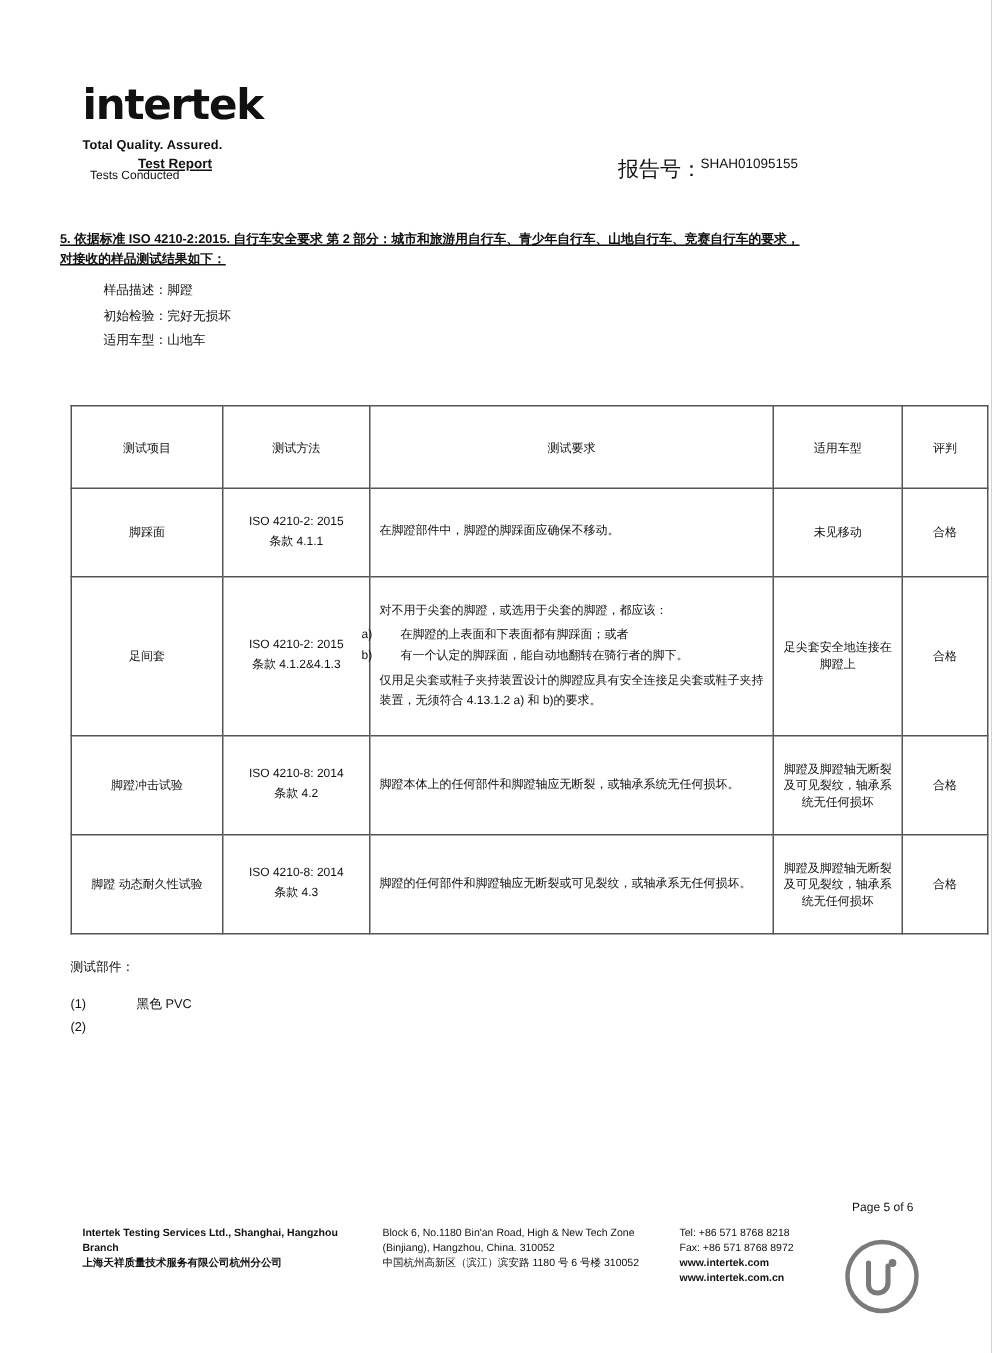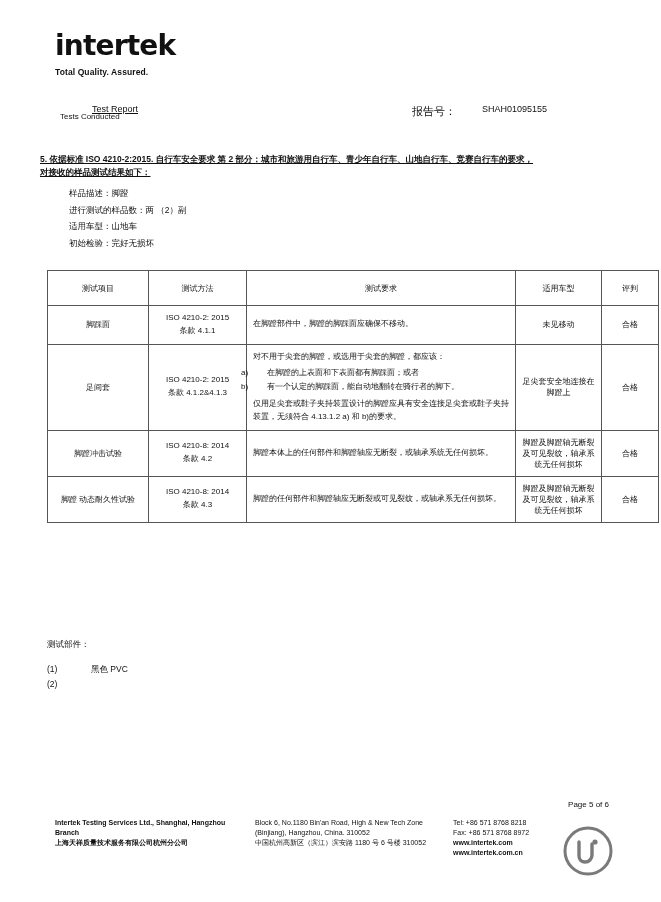--- a/index.html
+++ b/index.html
@@ -17,21 +17,21 @@
     background: #ffffff;
     margin: 0 auto;
     overflow: hidden;
     box-sizing: border-box;
   }
 
   
   .logo-block {
     position: absolute;
     left: 55px;
-    top: 32px;
+    top: 56px;
     width: 260px;
   }
   .logo-word {
     font-family: "DejaVu Sans", sans-serif;
     font-size: 28px;
     font-weight: bold;
     letter-spacing: -0.8px;
     color: #111;
     line-height: 1;
   }
@@ -43,38 +43,37 @@
     margin-top: 7px;
     letter-spacing: 0.1px;
   }
 
   
   .report-title {
     position: absolute;
     left: 92px;
     top: 104px;
     font-size: 9px;
-    font-weight: normal;
+    font-weight: bold;
     color: #111;
     text-decoration: underline;
   }
   .report-no-label {
     position: absolute;
     left: 412px;
     top: 104px;
-    font-size: 11px;
+    font-size: 14px;
     color: #111;
   }
   .report-no-value {
     position: absolute;
     left: 467px;
     top: 104px;
     font-size: 9px;
     color: #111;
-    margin-left: 15px;
   }
   .tests-conducted {
     position: absolute;
     left: 60px;
     top: 112px;
     font-size: 8px;
     color: #111;
   }
 
   
@@ -111,21 +110,21 @@
   }
   table.main {
     border-collapse: collapse;
     width: 556px;
     table-layout: fixed;
   }
   table.main td, table.main th {
     border: 1px solid #555;
     font-size: 8px;
     color: #111;
-    padding: 6px 6px;
+    padding: 16px 6px;
     vertical-align: middle;
   }
   table.main th {
     font-weight: normal;
     text-align: center;
     height: 22px;
   }
   .c-item   { width: 88px;  text-align: center; }
   .c-method { width: 85px;  text-align: center; }
   .c-req    { width: 256px; text-align: left; }
@@ -234,23 +233,22 @@
   <div class="report-no-value">SHAH01095155</div>
   <div class="tests-conducted">Tests Conducted</div>
 
   <div class="clause">
     <span class="underline-block">5. 依据标准 ISO 4210-2:2015. 自行车安全要求  第 2 部分：城市和旅游用自行车、青少年自行车、山地自行车、竞赛自行车的要求，</span><br>
     <span class="underline-block">对接收的样品测试结果如下：</span>
   </div>
 
   <div class="meta-list">
     <div>样品描述：脚蹬</div>
-    <div>进行测试的样品数：两 （2）副</div>
+    <div>初始检验：完好无损坏</div>
     <div>适用车型：山地车</div>
-    <div>初始检验：完好无损坏</div>
   </div>
 
   <div class="tbl-wrap">
     <table class="main">
       <thead>
         <tr>
           <th class="c-item">测试项目</th>
           <th class="c-method">测试方法</th>
           <th class="c-req">测试要求</th>
           <th class="c-res">适用车型</th>

